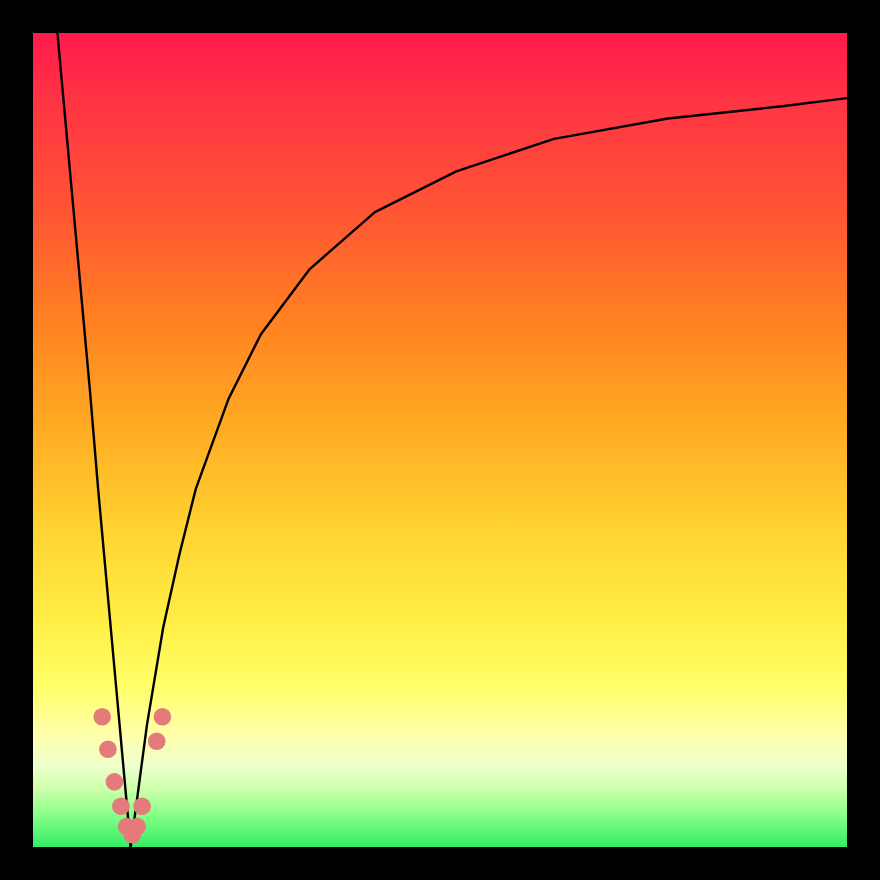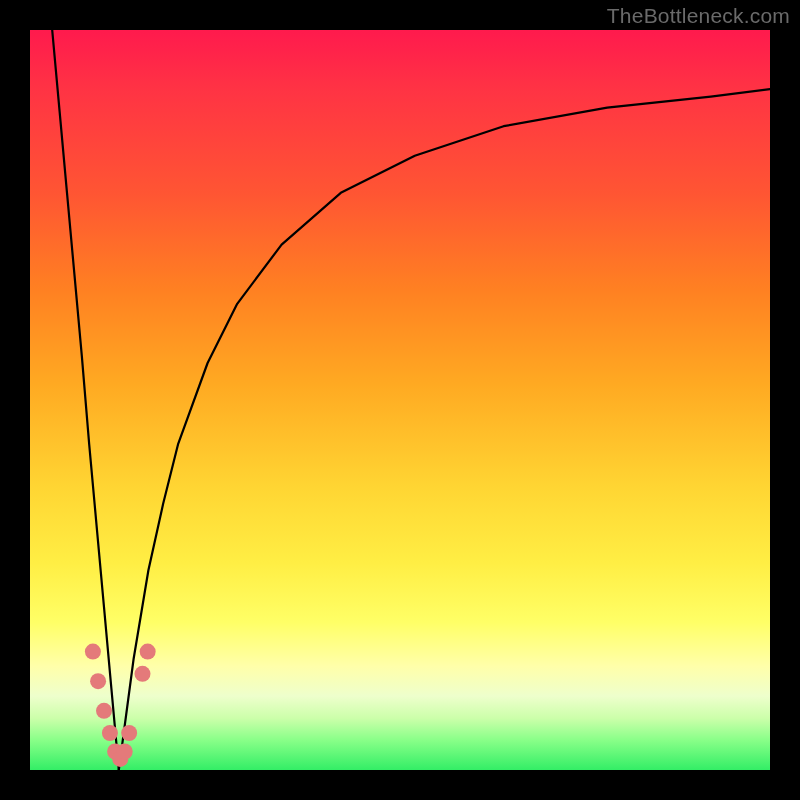--- a/index.html
+++ b/index.html
@@ -53,21 +53,20 @@
     left: 0;
     top: 0;
     width: 740px;
     height: 740px;
   }
 </style>
 </head>
 <body>
 
 <div class="frame">
-  <div class="watermark">TheBottleneck.com</div>
   <div class="plot">
     <svg class="curves" viewBox="0 0 740 740" preserveAspectRatio="none">
       <g id="series-group">
           <path d="M22.20 0.00 L29.60 81.40 L37.00 162.80 L44.40 244.20 L51.80 325.60 L59.20 414.40 L66.60 495.80 L74.00 577.20 L81.40 658.60 L88.80 740.00" fill="none" stroke="#000000" stroke-width="2.2" stroke-linecap="round" stroke-linejoin="round"></path>
           <path d="M88.80 740.00 L103.60 629.00 L118.40 540.20 L133.20 473.60 L148.00 414.40 L177.60 333.00 L207.20 273.80 L251.60 214.60 L310.80 162.80 L384.80 125.80 L473.60 96.20 L577.20 77.70 L680.80 66.60 L740.00 59.20" fill="none" stroke="#000000" stroke-width="2.2" stroke-linecap="round" stroke-linejoin="round"></path>
           <circle cx="62.90" cy="621.60" r="8" fill="#e47a7a"></circle>
           <circle cx="68.08" cy="651.20" r="8" fill="#e47a7a"></circle>
           <circle cx="74.00" cy="680.80" r="8" fill="#e47a7a"></circle>
           <circle cx="79.92" cy="703.00" r="8" fill="#e47a7a"></circle>
           <circle cx="85.10" cy="721.50" r="8" fill="#e47a7a"></circle>

